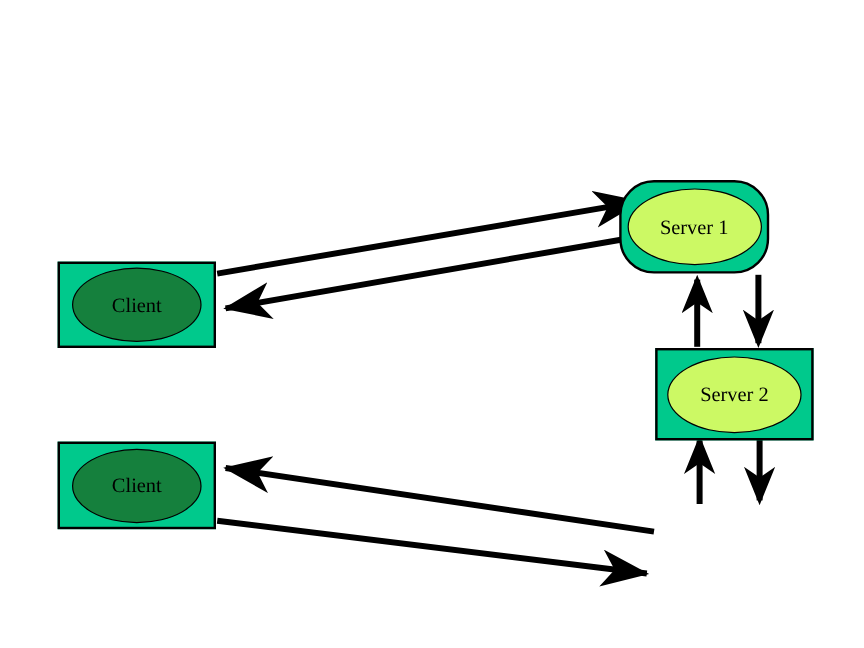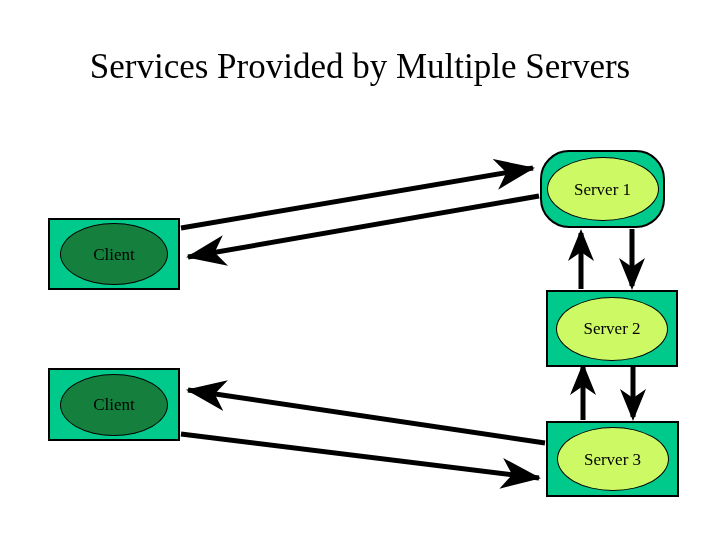--- a/index.html
+++ b/index.html
@@ -72,21 +72,20 @@
     height: 540px;
     z-index: 2;
     pointer-events: none;
   }
 </style>
 </head>
 <body>
 
 <div id="slide">
 
-  <div id="title">Services Provided by Multiple Servers</div>
 
   <svg id="arrows" viewBox="0 0 720 540" width="720" height="540" xmlns="http://www.w3.org/2000/svg">
     <defs>
       <marker id="ah" markerWidth="9" markerHeight="9" refX="7.6" refY="3.1" orient="auto" markerUnits="strokeWidth">
         <path d="M0,0 L8,3.1 L0,6.2 L2.2,3.1 z" fill="#000000"></path>
       </marker>
       <marker id="ahv" markerWidth="7" markerHeight="7" refX="5.6" refY="2.6" orient="auto" markerUnits="strokeWidth">
         <path d="M0,0 L6.4,2.6 L0,5.2 L1.8,2.6 z" fill="#000000"></path>
       </marker>
     </defs>
@@ -113,31 +112,26 @@
       <span>Client</span>
     </div>
   </div>
 
   <div class="node client" style="left:48px; top:368px; width:132px; height:73px;">
     <div class="bubble">
       <span>Client</span>
     </div>
   </div>
 
-  <div class="node server" style="left:540px; top:150px; width:125px; height:78px;border-radius:29px;">
+  <div class="node server" style="left:516px; top:150px; width:125px; height:78px;border-radius:29px;">
     <div class="bubble">
       <span>Server 1</span>
     </div>
   </div>
 
   <div class="node server" style="left:546px; top:290px; width:132px; height:77px;">
     <div class="bubble">
       <span>Server 2</span>
     </div>
   </div>
 
-  <div class="node server" style="left:546px; top:421px; width:133px; height:76px;">
-    <div class="bubble">
-      <span>Server 3</span>
-    </div>
-  </div>
 
 </div>
 
 </body></html>

